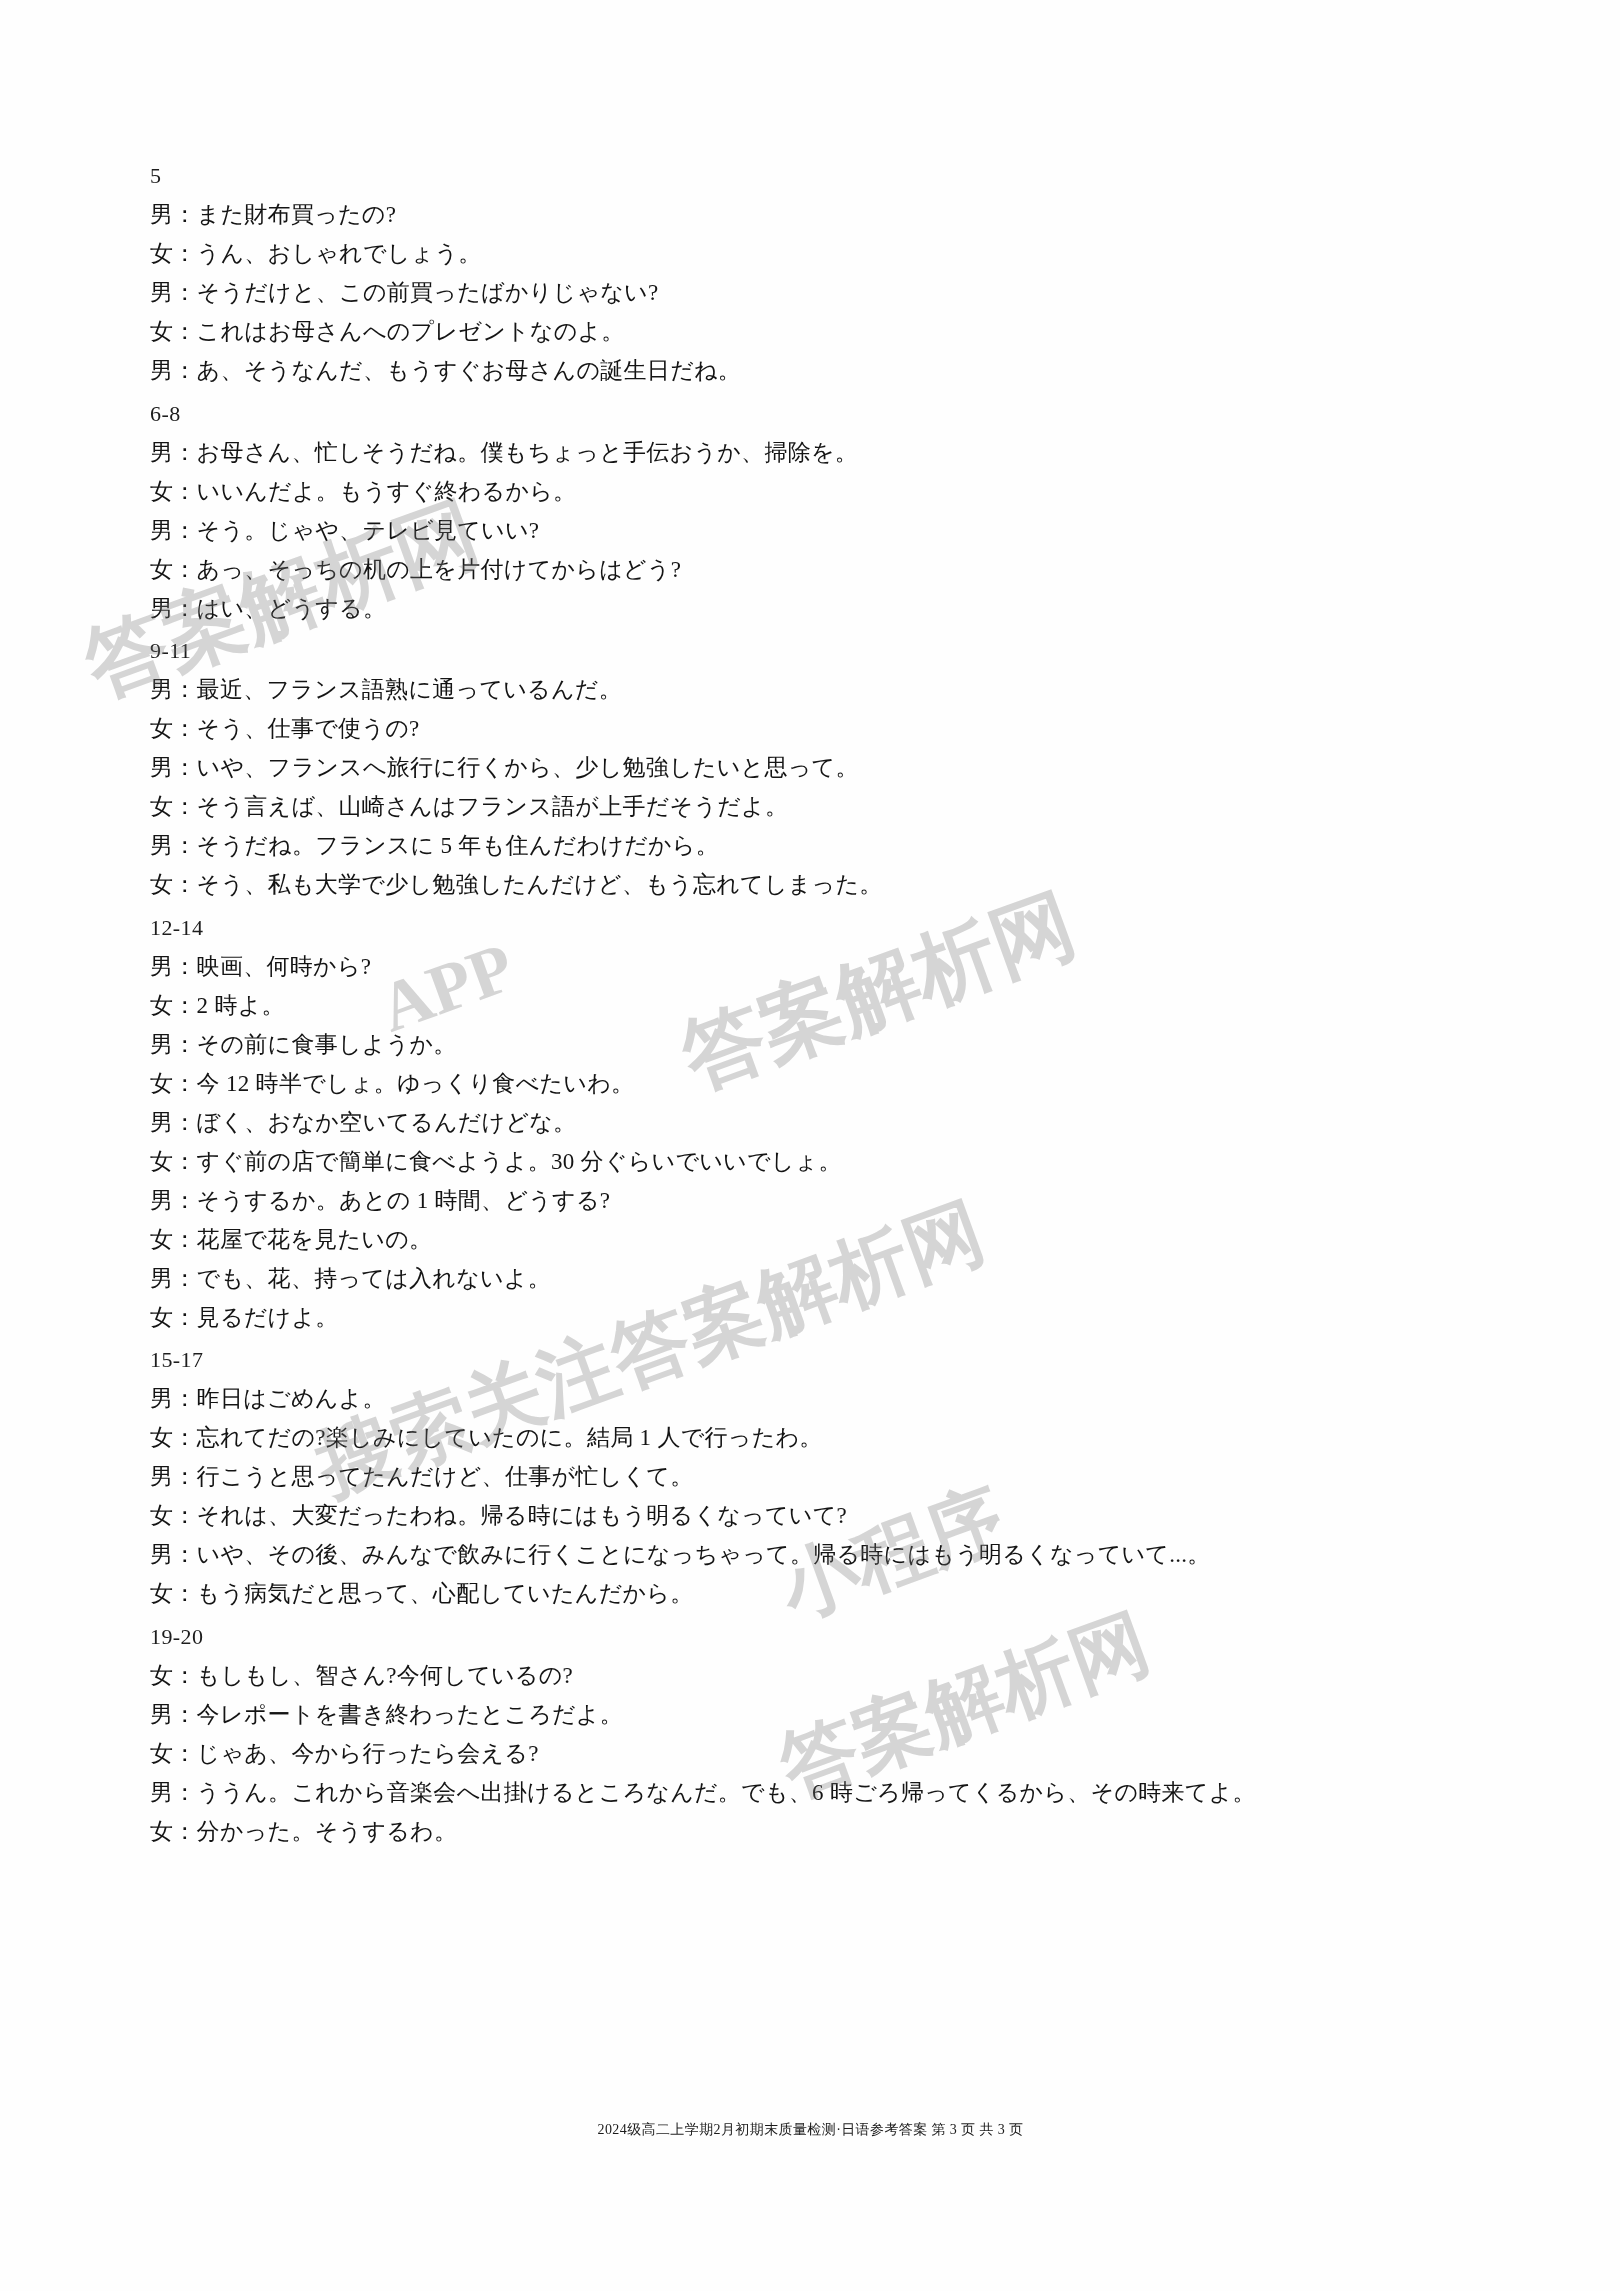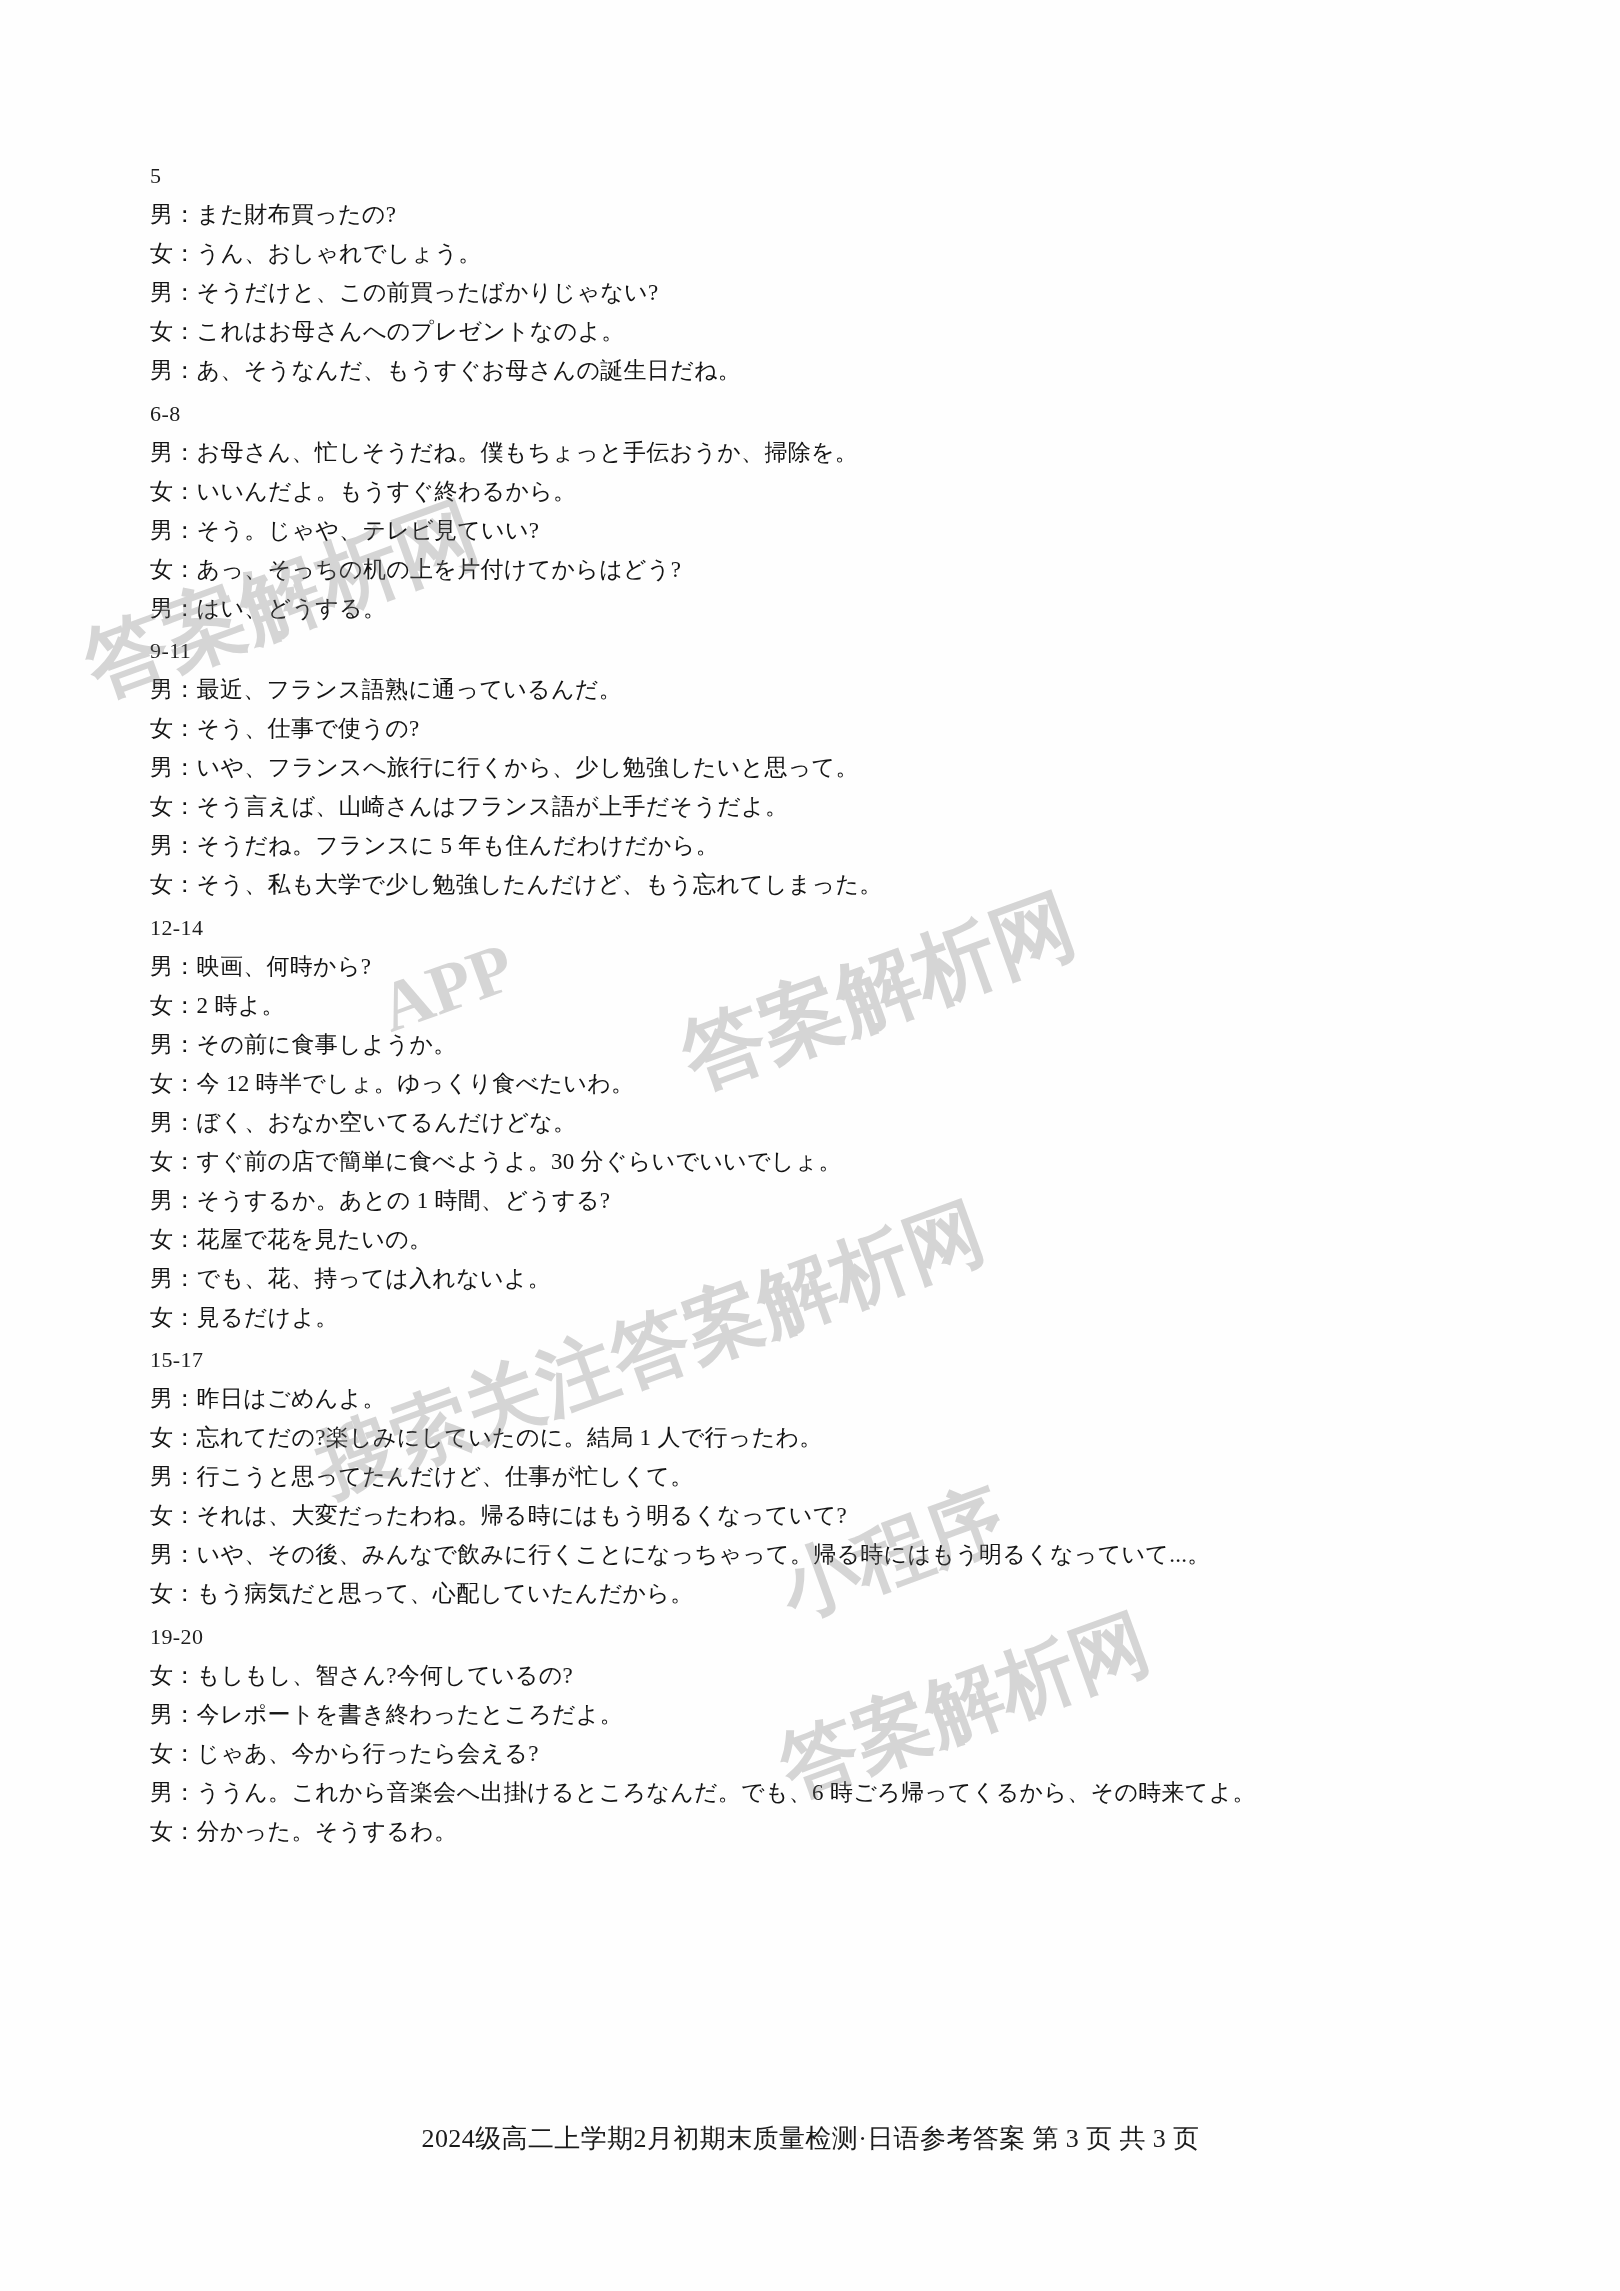--- a/index.html
+++ b/index.html
@@ -39,21 +39,21 @@
     color: #141414;
     white-space: nowrap;
     letter-spacing: 0.3px;
   }
   .footer {
     position: absolute;
     left: 0;
     top: 2121px;
     width: 100%;
     text-align: center;
-    font-size: 26px;
+    font-size: 14px;
     color: #1a1a1a;
     letter-spacing: 0.4px;
   }
 
   
   .wm {
     position: absolute;
     color: rgba(120, 120, 120, 0.30);
     font-family: "Liberation Serif", "DejaVu Serif", serif;
     font-weight: 600;

